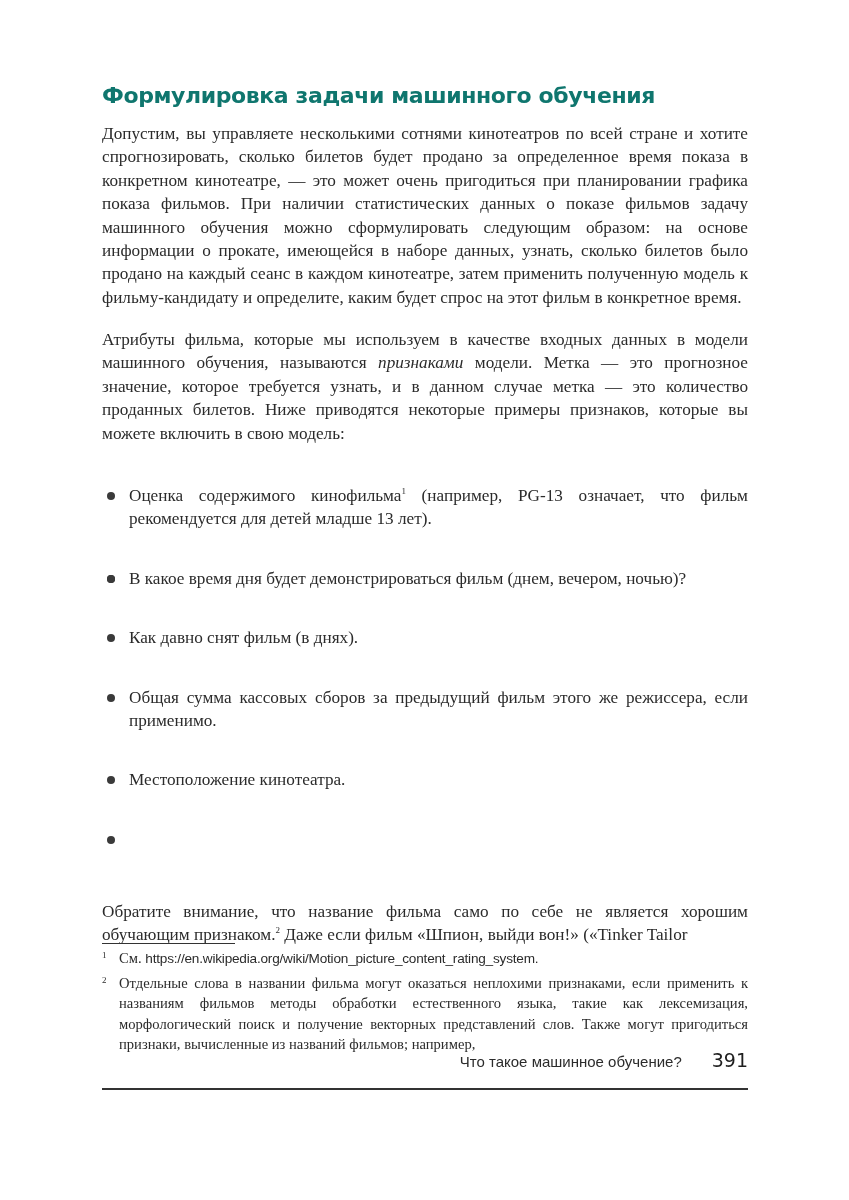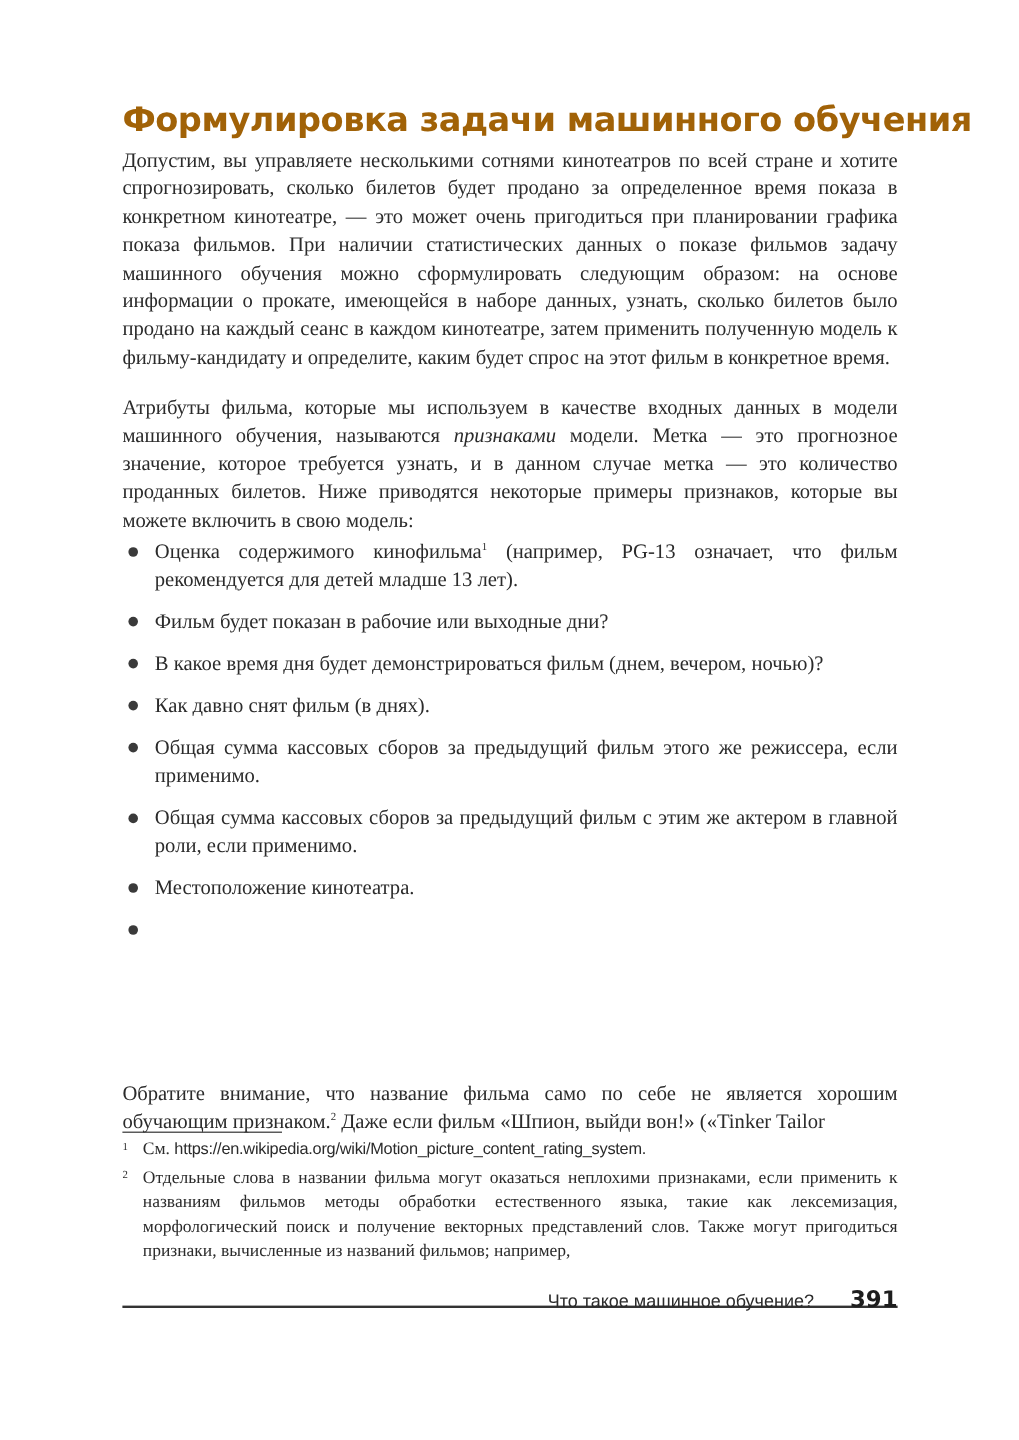--- a/index.html
+++ b/index.html
@@ -1,64 +1,63 @@
 <!DOCTYPE html>
 <html><head>
 <meta charset="utf-8">
 <style>
   html, body { margin: 0; padding: 0; background: #ffffff; }
   body { width: 849px; height: 1200px; position: relative; overflow: hidden; color: #2a2a2a; }
   .page { position: absolute; left: 102px; top: 0; width: 646px; }
   h1 {
     position: absolute; left: 0; top: 83px; margin: 0;
     font-family: "DejaVu Sans", sans-serif; font-weight: bold;
-    font-size: 28px; letter-spacing: -0.4px; color: #a16207; white-space: nowrap;
+    font-size: 22px; letter-spacing: -0.4px; color: #0f766e; white-space: nowrap;
   }
   .body-text {
     font-family: "Liberation Serif", serif; font-size: 17.2px; line-height: 23.4px;
     text-align: justify; margin: 0; color: #2b2b2b;
   }
   .p1 { position: absolute; top: 122px; left: 0; width: 646px; }
   .p2 { position: absolute; top: 328px; left: 0; width: 646px; }
   ul.features { position: absolute; top: 448px; left: 0; width: 646px; margin: 0; padding: 0; list-style: none; }
-  ul.features li { position: relative; padding-left: 27px; margin-bottom: 11.6px; }
+  ul.features li { position: relative; padding-left: 27px; margin-bottom: 11.6px; margin-top: 36px; }
   ul.features li .bullet {
     position: absolute; left: 5px; top: 8px; width: 8px; height: 8px; border-radius: 50%; background: #3a3a3a;
   }
   .p3 { position: absolute; top: 876px; left: 0; width: 646px; margin-top: 24px; }
   .fn-rule { position: absolute; top: 943px; left: 0; width: 133px; height: 1px; background: #333; }
   .footnotes { position: absolute; top: 948px; left: 0; width: 646px; }
   .fn { position: relative; padding-left: 17px; font-family: "Liberation Serif", serif; font-size: 14.6px; line-height: 20.6px; text-align: justify; color: #2b2b2b; }
   .fn .num { position: absolute; left: 0; top: -3px; font-size: 9px; }
   .fn .url { font-family: "Liberation Sans", sans-serif; font-size: 13.6px; letter-spacing: -0.2px; margin-top: 20px; }
   .fn + .fn { margin-top: 3px; }
   sup { font-size: 9px; vertical-align: 7px; line-height: 0; }
   em { font-style: italic; }
   .footer-rule { position: absolute; top: 1088px; left: 0; width: 646px; height: 1.5px; background: #333; }
-  .footer { position: absolute; top: 1072px; right: 0; display: flex; align-items: baseline; gap: 30px; }
+  .footer { position: absolute; top: 1049px; right: 0; display: flex; align-items: baseline; gap: 30px; }
   .footer .chapter { font-family: "Liberation Sans", sans-serif; font-size: 15px; color: #2b2b2b; }
-  .footer .pagenum { font-family: "DejaVu Sans", sans-serif; font-weight: bold; font-size: 19px; color: #1e1e1e; }
+  .footer .pagenum { font-family: "DejaVu Sans", sans-serif; font-weight: normal; font-size: 19px; color: #1e1e1e; }
 </style>
 </head>
 <body>
 
 <div class="page">
   <h1>Формулировка задачи машинного обучения</h1>
 
   <p class="body-text p1">Допустим, вы управляете несколькими сотнями кинотеатров по всей стране и хотите спрогнозировать, сколько билетов будет продано за определенное время показа в конкретном кинотеатре, — это может очень пригодиться при планировании графика показа фильмов. При наличии статистических данных о показе фильмов задачу машинного обучения можно сформулировать следующим образом: на основе информации о прокате, имеющейся в наборе данных, узнать, сколько билетов было продано на каждый сеанс в каждом кинотеатре, затем применить полученную модель к фильму-кандидату и определите, каким будет спрос на этот фильм в конкретное время.</p>
 
   <p class="body-text p2"><span>Атрибуты фильма, которые мы используем в качестве входных данных в модели машинного обучения, называются </span><em>признаками</em><span> модели. Метка — это прогнозное значение, которое требуется узнать, и в данном случае метка — это количество проданных билетов. Ниже приводятся некоторые примеры признаков, которые вы можете включить в свою модель:</span></p>
 
   <ul class="features body-text">
     <li><span class="bullet"></span><span>Оценка содержимого кинофильма</span><sup>1</sup><span> (например, PG-13 означает, что фильм рекомендуется для детей младше 13 лет).</span></li>
-    <li><span class="bullet"></span><span>Фильм будет показан в рабочие или выходные дни?</span></li>
+    <li><span class="bullet"></span></li>
     <li><span class="bullet"></span><span>В какое время дня будет демонстрироваться фильм (днем, вечером, ночью)?</span></li>
     <li><span class="bullet"></span><span>Как давно снят фильм (в днях).</span></li>
     <li><span class="bullet"></span><span>Общая сумма кассовых сборов за предыдущий фильм этого же режиссера, если применимо.</span></li>
-    <li><span class="bullet"></span><span>Общая сумма кассовых сборов за предыдущий фильм с этим же актером в главной роли, если применимо.</span></li>
     <li><span class="bullet"></span><span>Местоположение кинотеатра.</span></li>
     <li><span class="bullet"></span></li>
   </ul>
 
   <p class="body-text p3"><span>Обратите внимание, что название фильма само по себе не является хорошим обучающим признаком.</span><sup>2</sup><span> Даже если фильм «Шпион, выйди вон!» («Tinker Tailor</span></p>
 
   <div class="fn-rule"></div>
 
   <div class="footnotes">
     <div class="fn">

